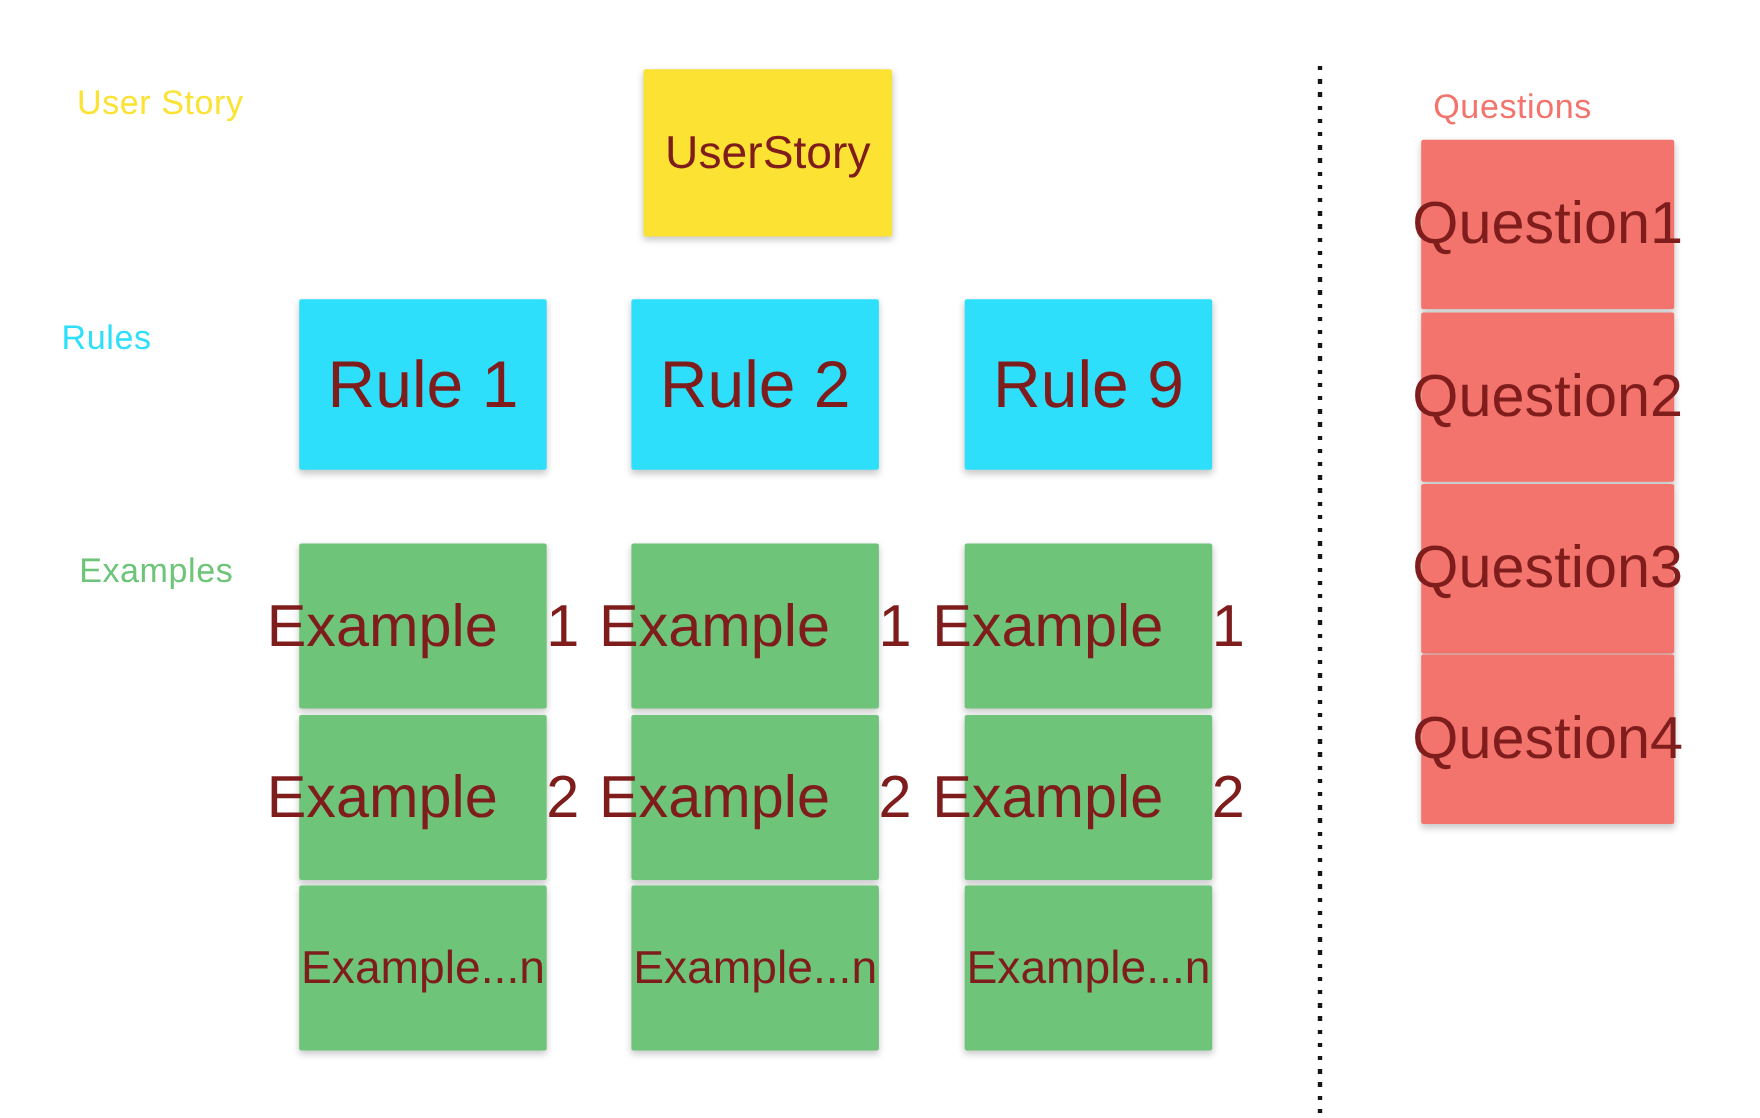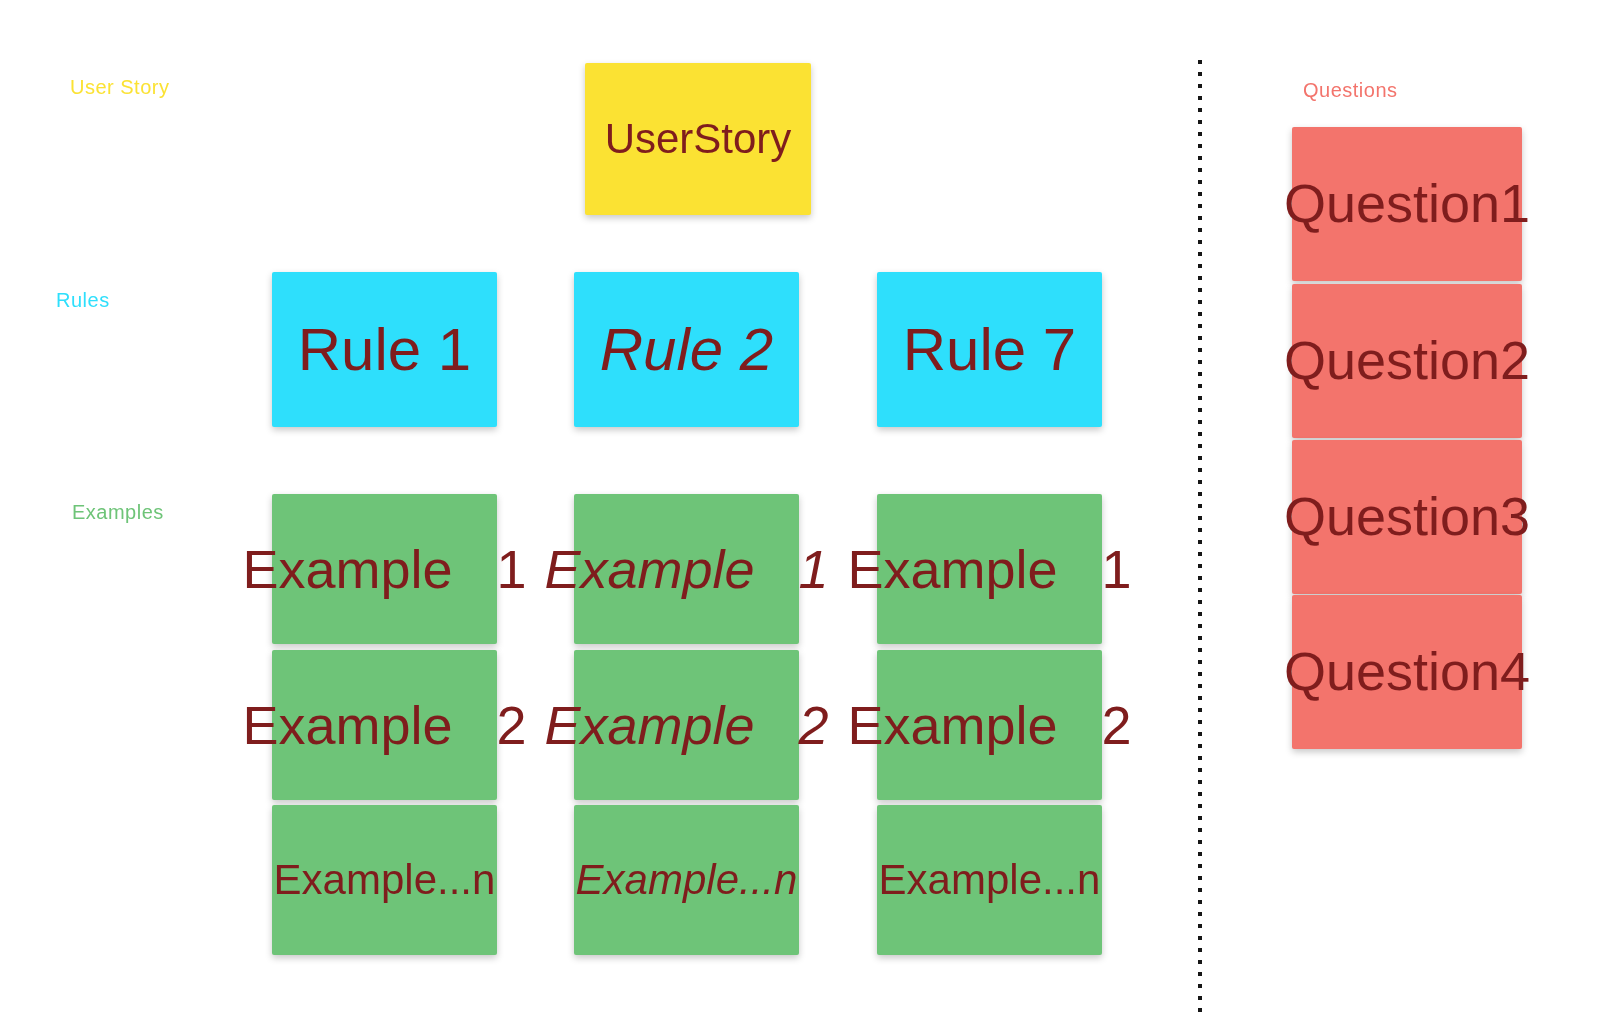--- a/index.html
+++ b/index.html
@@ -11,21 +11,21 @@
   .canvas {
     position: relative;
     width: 1600px;
     height: 1016px;
     background: #ffffff;
     overflow: hidden;
     color: #151515;
   }
   .section-label {
     position: absolute;
-    font-size: 20px;
+    font-size: 31px;
     font-weight: 400;
     letter-spacing: 0.5px;
     white-space: nowrap;
   }
   .label-user-story { left: 70px;  top: 76px;  color: #FBE233; }
   .label-rules      { left: 56px;  top: 289px; color: #2EDFFC; }
   .label-examples   { left: 72px;  top: 501px; color: #6EC478; }
   .label-questions  { left: 1303px; top: 79px; color: #F3746C; }
 
   .card {
@@ -46,21 +46,21 @@
     background: #FBE233;
     font-size: 42px; line-height: 1.45;
   }
 
   .card-rule {
     top: 272px; width: 225px; height: 155px;
     background: #2EDFFC;
     font-size: 60px; line-height: 1;
   }
   .rule-col-0 { left: 272px; }
-  .rule-col-1 { left: 574px; font-style: italic; }
+  .rule-col-1 { left: 574px; }
   .rule-col-2 { left: 877px; }
 
   .card-example {
     width: 225px; height: 150px;
     background: #6EC478;
     font-size: 54px; line-height: 1.38; gap: 44px;
   }
   .ex-row-0 { top: 494px; }
   .ex-row-1 { top: 650px; }
   .ex-row-2 { top: 805px; }
@@ -102,21 +102,21 @@
     <span>Story</span>
   </div>
 
   <div class="card card-rule rule-col-0">
     <span>Rule 1</span>
   </div>
   <div class="card card-rule rule-col-1">
     <span>Rule 2</span>
   </div>
   <div class="card card-rule rule-col-2">
-    <span>Rule 7</span>
+    <span>Rule 9</span>
   </div>
 
   <div class="card card-example rule-col-0 ex-row-0">
     <span>Example</span>
     <span>1</span>
   </div>
   <div class="card card-example rule-col-0 ex-row-1">
     <span>Example</span>
     <span>2</span>
   </div>

